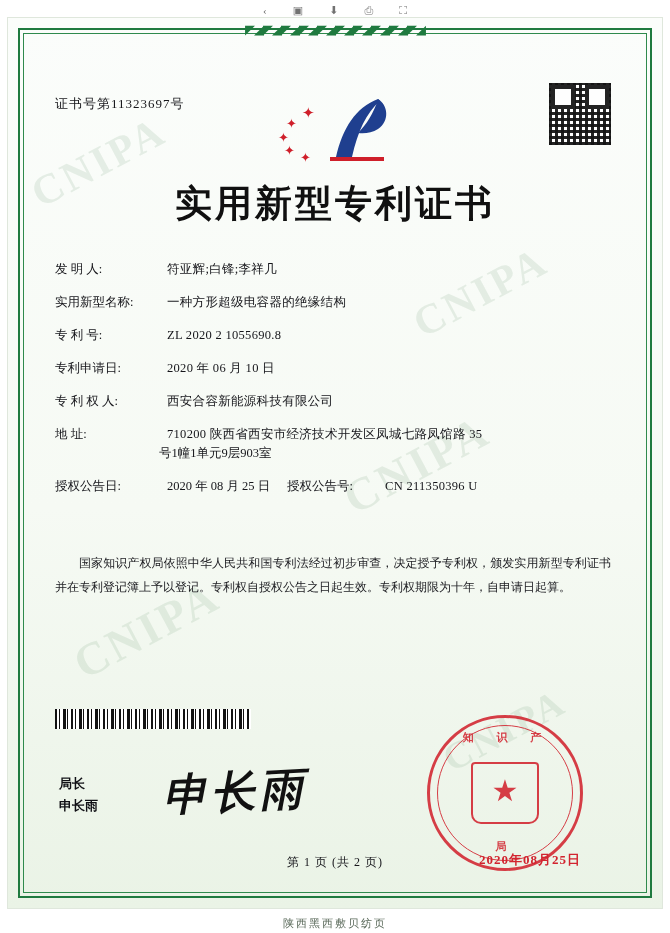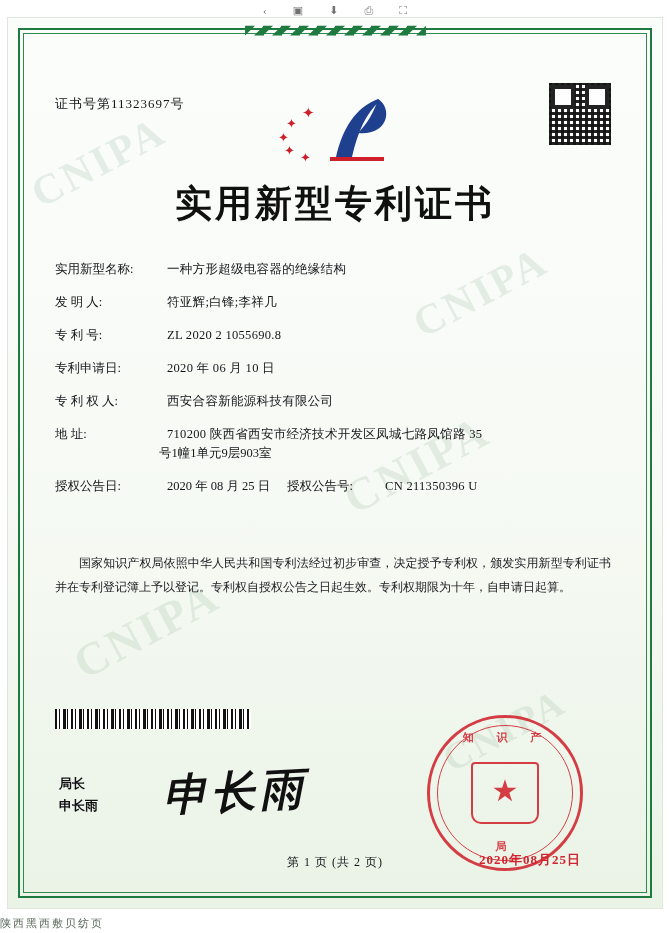--- a/index.html
+++ b/index.html
@@ -333,20 +333,21 @@
     text-align: center;
     font-size: 12px;
     color: #17171c;
     letter-spacing: 1px;
   }
 
   .below-page {
     position: absolute;
     top: 916px;
     left: 0; right: 0;
+    text-align: center;
     font-size: 11px;
     color: #5c6b5c;
     letter-spacing: 2px;
     overflow: hidden;
     height: 17px;
   }
 </style>
 </head>
 <body>
 
@@ -394,26 +395,26 @@
         <path d="M14 62 C20 34 34 12 56 4 L58 6 C44 18 36 36 30 62 Z" fill="#1f3f8f"></path>
         <path d="M56 4 C66 10 68 26 56 34 C50 38 42 39 36 38 C44 30 52 18 56 4 Z" fill="#1f3f8f"></path>
         <path d="M8 62 L62 62 L62 66 L8 66 Z" fill="#cf1f2a"></path>
       </svg>
     </div>
 
     <div class="title">实用新型专利证书</div>
 
     <div class="fields">
       <div class="row">
+        <span class="lbl">发  明  人:</span>
+        <span class="val">符亚辉;白锋;李祥几</span>
+      </div>
+      <div class="row">
         <span class="lbl">实用新型名称:</span>
         <span class="val">一种方形超级电容器的绝缘结构</span>
-      </div>
-      <div class="row">
-        <span class="lbl">发  明  人:</span>
-        <span class="val">符亚辉;白锋;李祥几</span>
       </div>
       <div class="row">
         <span class="lbl">专  利  号:</span>
         <span class="val">ZL 2020 2 1055690.8</span>
       </div>
       <div class="row">
         <span class="lbl">专利申请日:</span>
         <span class="val">2020 年 06 月 10 日</span>
       </div>
       <div class="row">

